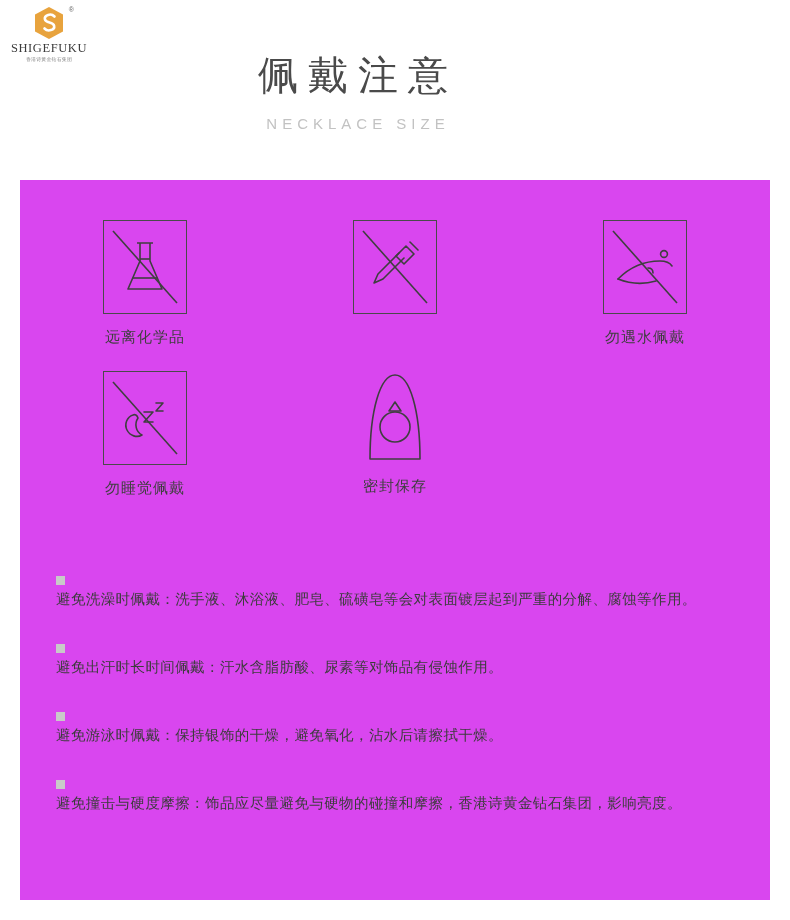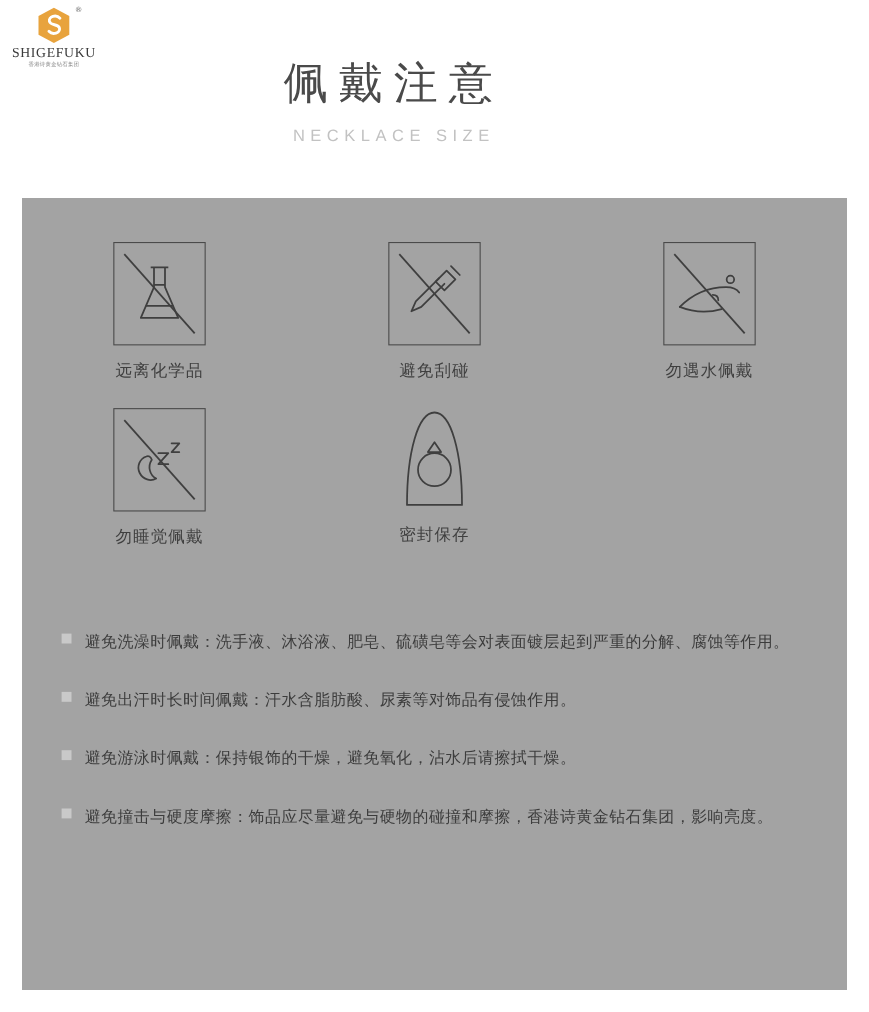--- a/index.html
+++ b/index.html
@@ -80,21 +80,21 @@
     padding-left: 10px;
   }
 
   
   .panel {
     position: absolute;
     left: 20px;
     top: 180px;
     width: 750px;
     height: 720px;
-    background: #a3a3a3;
+    background: #d946ef;
   }
 
   
   .icon-grid {
     position: absolute;
     left: 0;
     top: 40px;
     width: 750px;
     display: flex;
     flex-wrap: wrap;
@@ -130,20 +130,21 @@
   .notes {
     position: absolute;
     left: 36px;
     top: 390px;
     width: 690px;
   }
   .note-item {
     display: flex;
     align-items: flex-start;
     margin-bottom: 25px;
+    flex-direction: column;
   }
   .note-bullet {
     width: 9px;
     height: 9px;
     background: #c9c9c9;
     margin-top: 6px;
     margin-right: 12px;
     flex: 0 0 auto;
   }
   .note-text {
@@ -196,21 +197,20 @@
       <div class="icon-box">
         <svg width="82" height="92" viewBox="0 0 82 92" xmlns="http://www.w3.org/2000/svg">
           <g fill="none" stroke="#3f3f3f" stroke-width="1.6" stroke-linejoin="round" stroke-linecap="round">
             <path d="M52 25 L60 33 L50 43 L42 35 Z"></path>
             <path d="M45 32 L24 53 L20 62 L29 58 L50 37"></path>
             <path d="M56 21 L64 29"></path>
           </g>
           <path d="M9 10 L73 82" stroke="#3f3f3f" stroke-width="1.6" fill="none"></path>
         </svg>
       </div>
-      <div class="icon-label">避免刮碰</div>
     </div>
 
     <div class="icon-cell">
       <div class="icon-box">
         <svg width="82" height="92" viewBox="0 0 82 92" xmlns="http://www.w3.org/2000/svg">
           <g fill="none" stroke="#3f3f3f" stroke-width="1.6" stroke-linejoin="round" stroke-linecap="round">
             <path d="M14 58 C26 46 40 40 56 40 C62 40 66 42 68 45"></path>
             <path d="M14 58 C24 62 38 64 52 60"></path>
             <path d="M44 47 C47 47 49 49 49 52"></path>
             <circle cx="60" cy="33" r="3.4"></circle>

